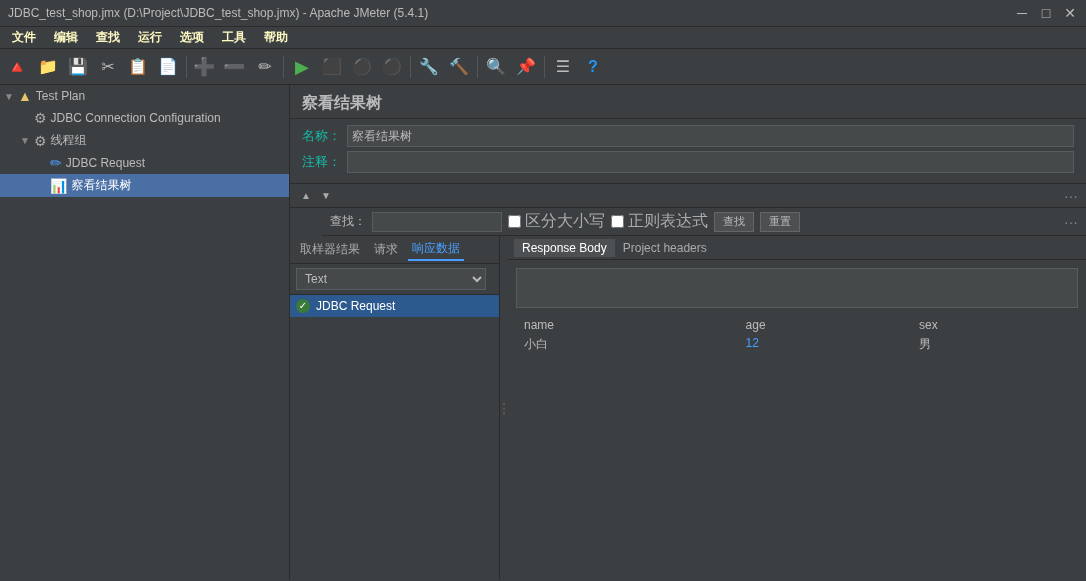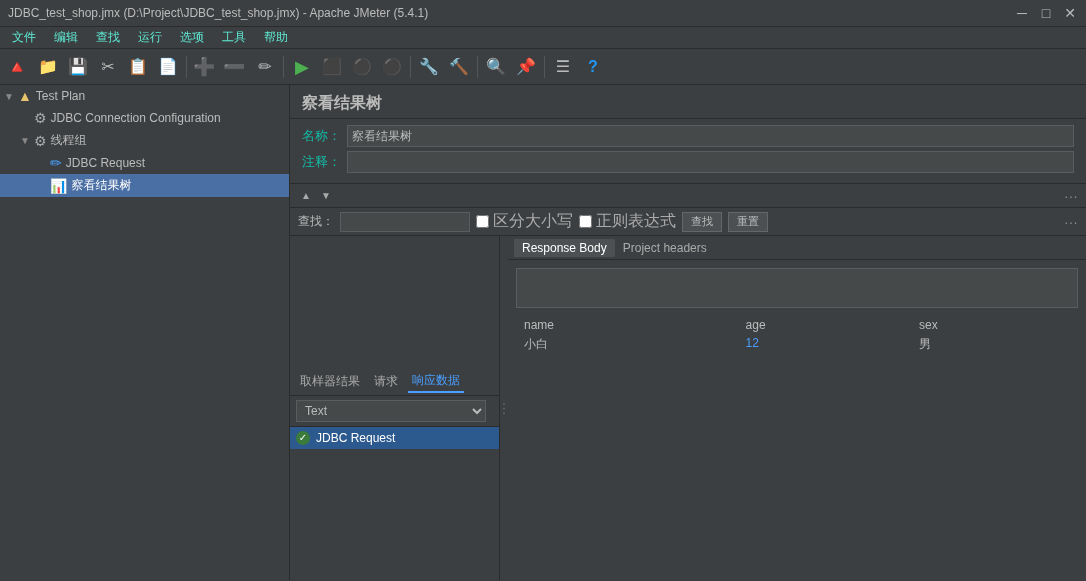--- a/index.html
+++ b/index.html
@@ -48,23 +48,24 @@
       height: 22px;
       display: flex;
       align-items: center;
       padding: 0 4px;
       border-bottom: 1px solid #2b2b2b;
       gap: 2px;
     }
     .menu-item {
       padding: 2px 8px;
       cursor: pointer;
-      color: #5eead4;
+      color: #fef9c3;
       font-size: 12px;
       border-radius: 2px;
+      font-weight: bold;
     }
 
     
     .toolbar {
       background: #3c3f41;
       height: 36px;
       display: flex;
       align-items: center;
       padding: 0 4px;
       border-bottom: 1px solid #2b2b2b;
@@ -206,20 +207,21 @@
     }
 
     
     .search-area {
       display: flex;
       align-items: center;
       padding: 3px 8px;
       border-bottom: 1px solid #2b2b2b;
       gap: 6px;
       height: 28px;
+      margin-left: 32px;
     }
     .search-label {
       font-size: 12px;
       color: #bbbbbb;
     }
     .search-input {
       background: #45494a;
       border: 1px solid #5a5d5f;
       color: #bbbbbb;
       padding: 1px 4px;
@@ -258,21 +260,20 @@
       overflow: hidden;
     }
 
     
     .result-list {
       width: 210px;
       border-right: 1px solid #2b2b2b;
       display: flex;
       flex-direction: column;
       flex-shrink: 0;
-      justify-content: center;
     }
     .result-list-header {
       display: flex;
       align-items: center;
       padding: 2px 6px;
       border-bottom: 1px solid #2b2b2b;
       gap: 6px;
       background: #3c3f41;
     }
     .result-tab {

